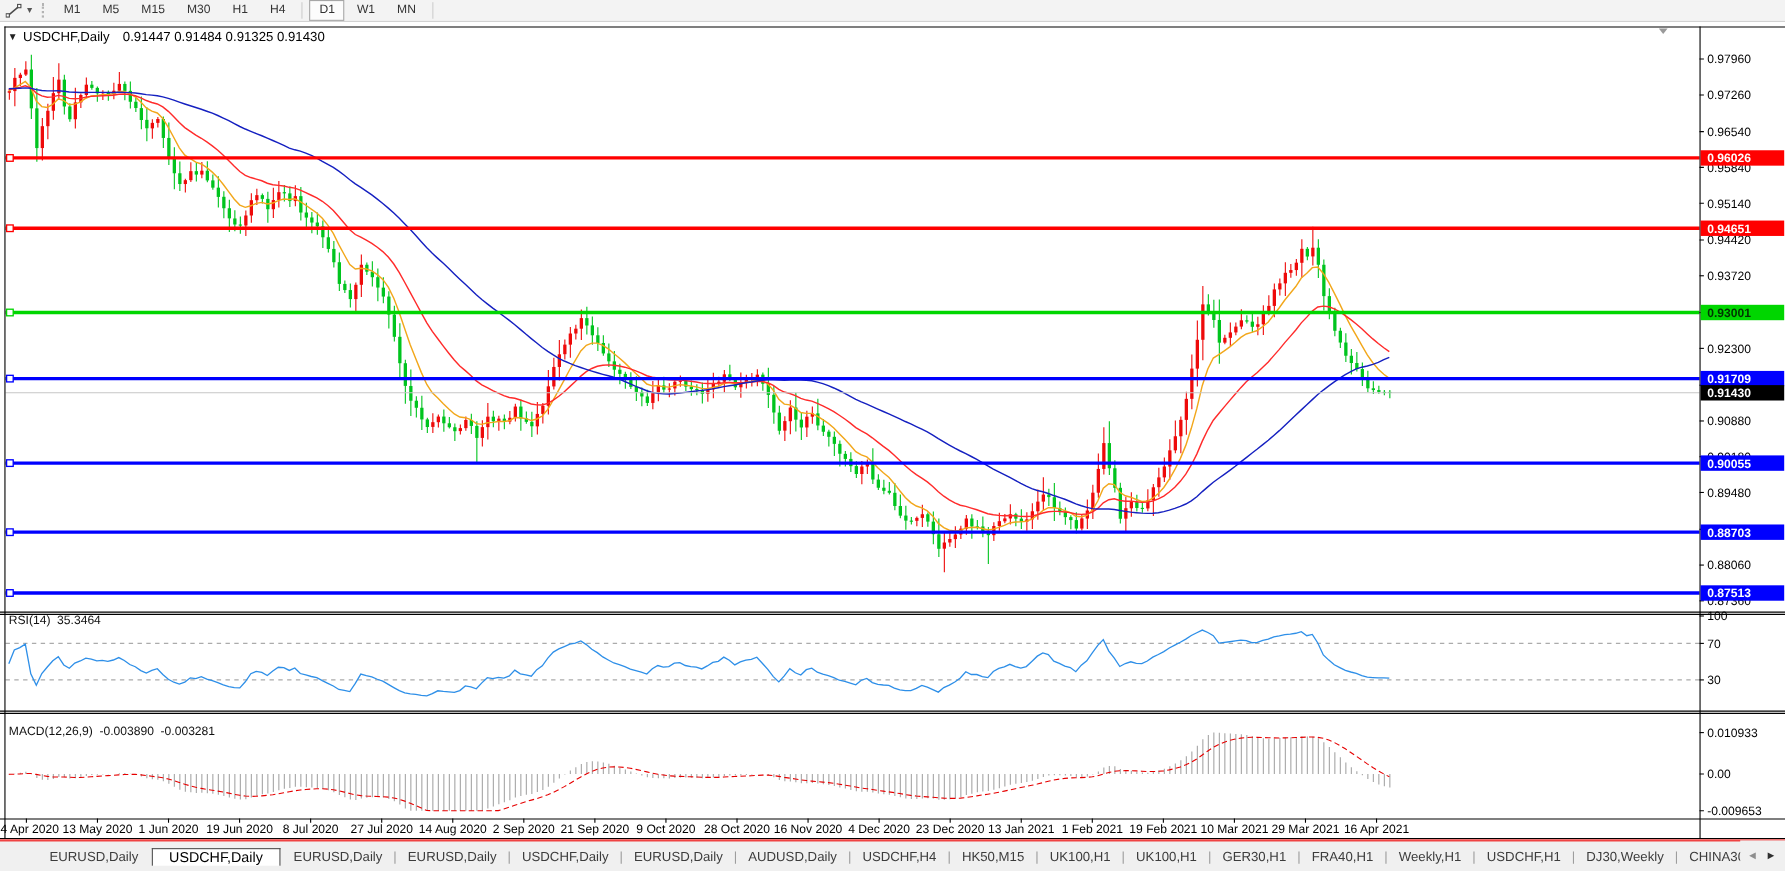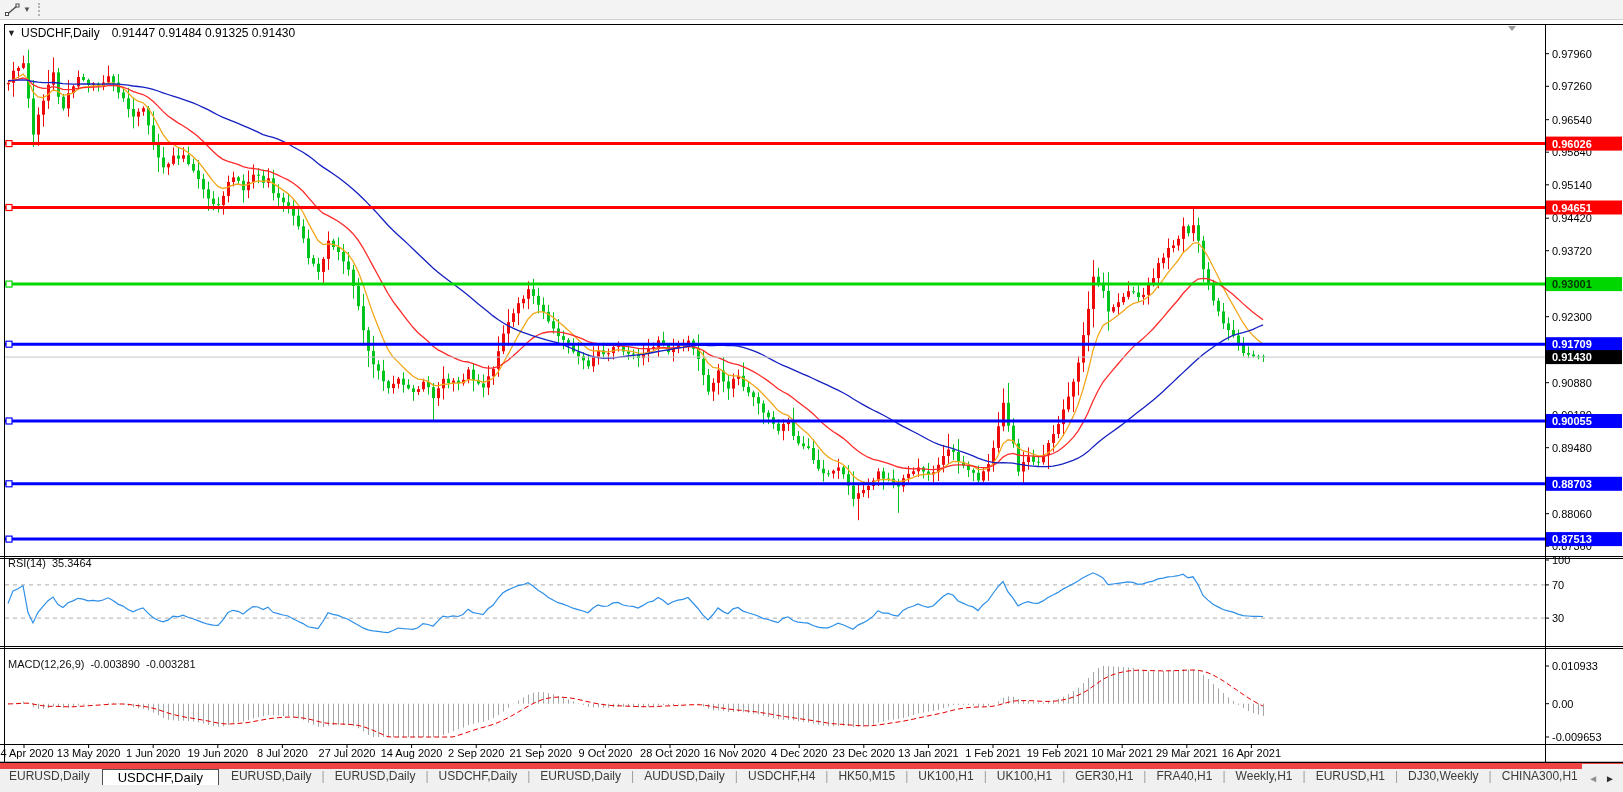--- a/index.html
+++ b/index.html
@@ -12,22 +12,22 @@
   .tool-icon{display:flex;align-items:center;}
   .caret{font-size:8px;color:#555;margin-left:3px;}
   .grip{border-left:2px dotted #b3b3b3;height:13px;margin:0 8px 0 7px;}
   .vsep{border-left:1px solid #cdcdcd;height:15px;margin:0 5px;}
   .tfbtn{padding:2px 8px;margin:0 1px;border:1px solid transparent;line-height:13px;cursor:default;}
   .tfbtn.active{background:#fcfcfc;border:1px solid #a6a6a6;}
   
   #chart-svg{position:absolute;top:20px;left:0;}
   
   .tabbar{position:absolute;left:0;top:763px;width:1623px;height:29px;background:#f0f0f0;
-          border-top:6px solid #ef4444;box-sizing:border-box;display:flex;align-items:flex-start;
-          overflow:hidden;font-size:12px;color:#3c3c3c;}
+          border-top:2px solid #ef4444;box-sizing:border-box;display:flex;align-items:center;
+          padding-left:36px;overflow:hidden;font-size:12px;color:#3c3c3c;}
   .tab{display:flex;align-items:center;padding:0 9px;white-space:nowrap;cursor:default;}
   .tab.active{background:#fff;border:1px solid #4f4f4f;border-bottom:none;color:#000;
               font-size:13px;padding:0 15px;margin:0 3px;}
   .tab-sep{display:flex;align-items:center;color:#9d9d9d;padding:0 1px;font-size:12px;}
   .tab-scroll{position:absolute;right:0;top:764px;height:28px;display:flex;align-items:center;
               gap:7px;background:#f0f0f0;padding:0 8px 0 6px;font-size:10px;}
   .arrow-left{color:#8e8e8e;}
   .arrow-right{color:#2f2f2f;}
 </style>
 </head>
@@ -38,20 +38,33 @@
   <div class="toolbar">
     <span class="tool-icon">
       <svg width="15" height="14" viewBox="0 0 15 14">
         <line x1="2" y1="11.5" x2="12.5" y2="2.5" stroke="#4a4a4a" stroke-width="1.4"></line>
         <rect x="0.5" y="9.5" width="3" height="3" fill="#fff" stroke="#4a4a4a"></rect>
         <rect x="11" y="1" width="3" height="3" fill="#fff" stroke="#4a4a4a"></rect>
       </svg>
     </span>
     <span class="caret">▼</span>
     <span class="grip"></span>
+    <span id="tf-buttons" style="display:flex;align-items:center;">
+        <span class="tfbtn">M1</span>
+        <span class="tfbtn">M5</span>
+        <span class="tfbtn">M15</span>
+        <span class="tfbtn">M30</span>
+        <span class="tfbtn">H1</span>
+        <span class="tfbtn">H4</span>
+        <span class="vsep"></span>
+        <span class="tfbtn active">D1</span>
+        <span class="tfbtn">W1</span>
+        <span class="tfbtn">MN</span>
+        <span class="vsep"></span>
+      </span>
   </div>
 
   <svg id="chart-svg" width="1623" height="743" viewBox="0 0 1623 743">
     <g id="g-plot">
         <g>
           <line x1="8.5" y1="60.5" x2="8.5" y2="70.7" stroke="#EE0A0A" stroke-width="1"></line>
           <rect x="7" y="62.9" width="3" height="1.4" fill="#EE0A0A"></rect>
           <line x1="13.5" y1="41.9" x2="13.5" y2="76.7" stroke="#EE0A0A" stroke-width="1"></line>
           <rect x="12" y="50.8" width="3" height="12.0" fill="#EE0A0A"></rect>
           <line x1="18.5" y1="46.2" x2="18.5" y2="58.2" stroke="#EE0A0A" stroke-width="1"></line>
@@ -977,21 +990,21 @@
       <span class="tab">UK100,H1</span>
       <span class="tab-sep">|</span>
       <span class="tab">UK100,H1</span>
       <span class="tab-sep">|</span>
       <span class="tab">GER30,H1</span>
       <span class="tab-sep">|</span>
       <span class="tab">FRA40,H1</span>
       <span class="tab-sep">|</span>
       <span class="tab">Weekly,H1</span>
       <span class="tab-sep">|</span>
-      <span class="tab">EURUSD,H1</span>
+      <span class="tab">USDCHF,H1</span>
       <span class="tab-sep">|</span>
       <span class="tab">DJ30,Weekly</span>
       <span class="tab-sep">|</span>
       <span class="tab">CHINA300,H1</span>
       <span class="tab-sep">|</span>
       <span class="tab">U</span>
     </div>
   <div class="tab-scroll">
     <span class="arrow-left">◄</span>
     <span class="arrow-right">►</span>

